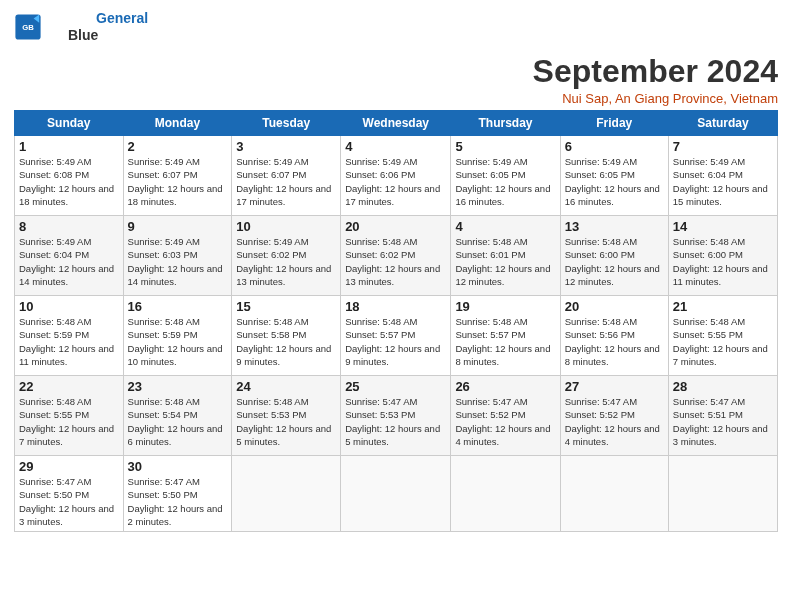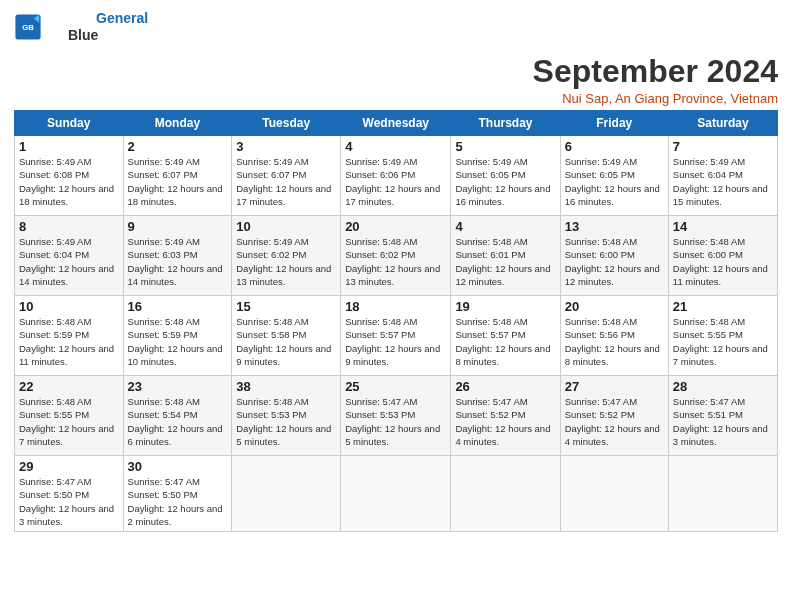--- a/index.html
+++ b/index.html
@@ -311,21 +311,21 @@
       </td>
           <td>
         <span class="day-num">23</span>
         <span class="day-info">
           Sunrise: 5:48 AM<br>
           Sunset: 5:54 PM<br>
           Daylight: 12 hours and 6 minutes.
         </span>
       </td>
           <td>
-        <span class="day-num">38</span>
+        <span class="day-num">24</span>
         <span class="day-info">
           Sunrise: 5:48 AM<br>
           Sunset: 5:53 PM<br>
           Daylight: 12 hours and 5 minutes.
         </span>
       </td>
           <td>
         <span class="day-num">25</span>
         <span class="day-info">
           Sunrise: 5:47 AM<br>

